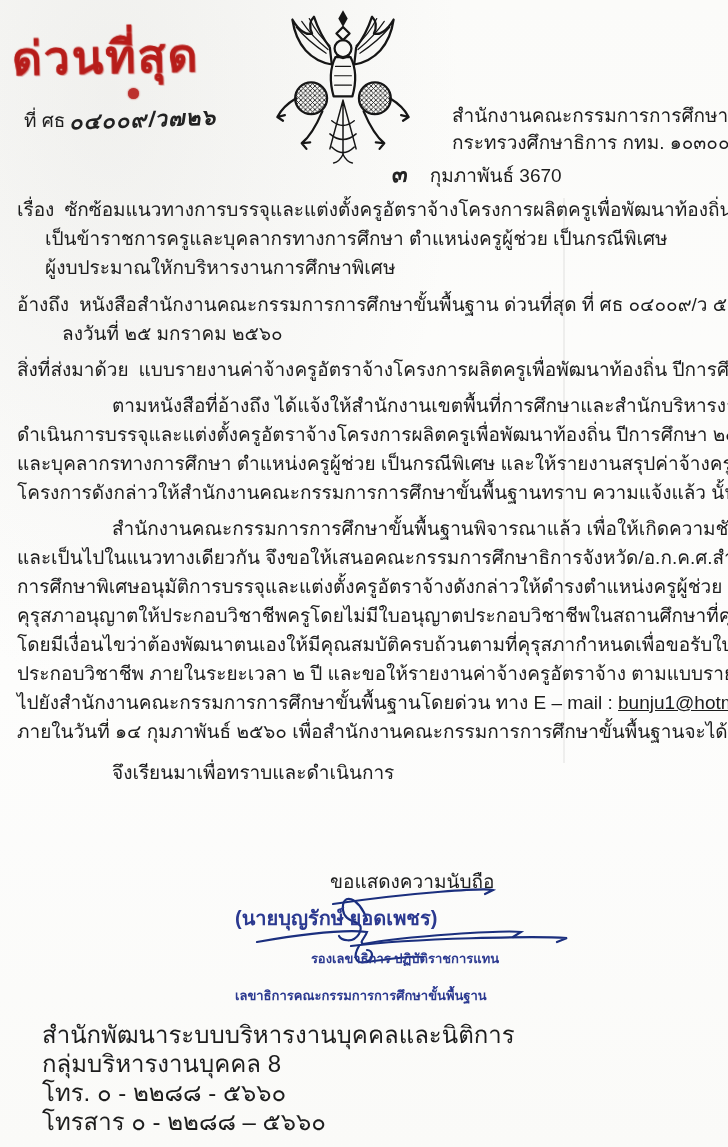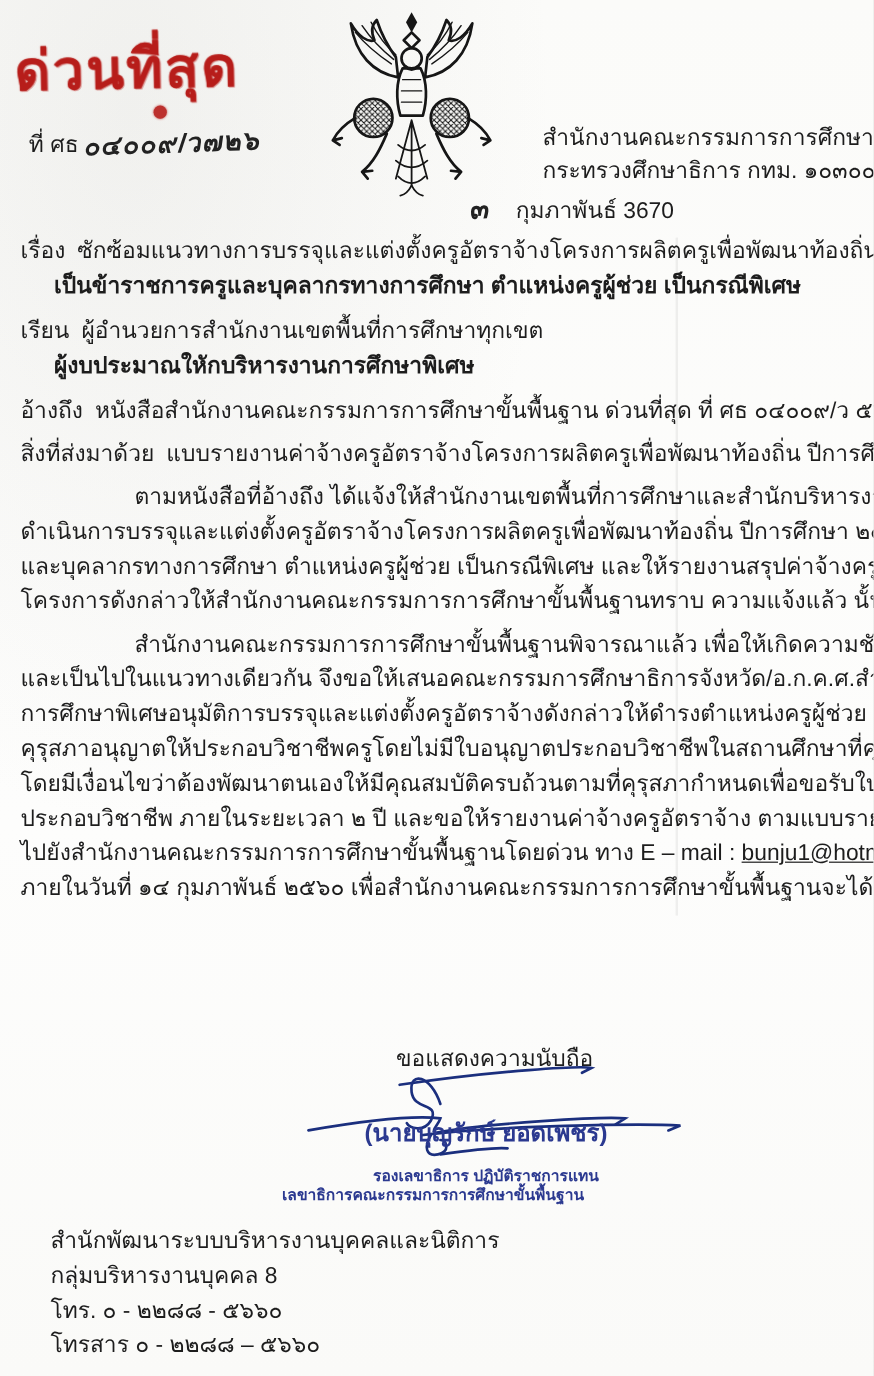--- a/index.html
+++ b/index.html
@@ -31,41 +31,41 @@
     font-weight:600;letter-spacing:1px;margin-left:6px;color:#222;}
   .garuda{position:absolute;left:268px;top:6px;}
   .orgblock{position:absolute;left:452px;top:102px;font-size:19px;line-height:27px;white-space:nowrap;}
   .dateline{position:absolute;left:392px;top:156px;font-size:19px;white-space:nowrap;}
   .dateline .hand-day{display:inline-block;font-size:23px;font-weight:600;
     transform:skewX(-8deg) rotate(-4deg);margin-right:22px;color:#222;}
   
   .letter{position:absolute;left:17px;top:195px;width:694px;font-size:19px;line-height:29px;}
   .line{white-space:nowrap;}
   .lbl{display:inline-block;margin-right:10px;}
-  .cont{padding-left:28px;font-weight:bold;}
+  .cont{padding-left:28px;}
   .cont-ref{padding-left:45px;}
   .block-to{margin-top:9px;}
   .block-ref{margin-top:8px;}
   .block-encl{margin-top:7px;}
   .para{margin-top:7px;}
   .indent{padding-left:95px;}
   .email{text-decoration:underline;color:#1d1d1d;}
   .bold{font-weight:400;}
   .closing{margin-top:12px;padding-left:95px;}
   
   .salutation{position:absolute;left:330px;top:866px;font-size:19px;white-space:nowrap;text-align:center;}
   .sig-svg{position:absolute;left:255px;top:880px;}
-  .sig-name{position:absolute;left:235px;top:928px;width:340px;text-align:center;
+  .sig-name{position:absolute;left:235px;top:902px;width:340px;
     font-size:20px;font-weight:700;color:#2b3990;white-space:nowrap;}
-  .sig-title1{position:absolute;left:235px;top:969px;width:340px;text-align:center;
+  .sig-title1{position:absolute;left:235px;top:948px;width:340px;text-align:center;
     font-size:13px;font-weight:700;color:#2b3990;white-space:nowrap;}
   .sig-title2{position:absolute;left:235px;top:985px;width:340px;
     font-size:13px;font-weight:700;color:#2b3990;white-space:nowrap;}
   
-  .footer{position:absolute;left:42px;top:1020px;font-size:19px;line-height:29px;}
+  .footer{position:absolute;left:42px;top:1020px;font-size:24px;line-height:29px;}
   .footer div{white-space:nowrap;}
 </style>
 </head>
 <body>
 
 <div class="page">
 
   <div class="stamp">ด่วนที่สุด</div>
   <div class="stamp-dot"></div>
 
@@ -122,28 +122,26 @@
 
   <div class="scan-line"></div>
 
   <div class="letter">
 
     <div class="line">
       <span class="lbl">เรื่อง</span><span>ซักซ้อมแนวทางการบรรจุและแต่งตั้งครูอัตราจ้างโครงการผลิตครูเพื่อพัฒนาท้องถิ่น ปีการศึกษา ๒๕๕๙</span>
     </div>
     <div class="line cont">เป็นข้าราชการครูและบุคลากรทางการศึกษา ตำแหน่งครูผู้ช่วย เป็นกรณีพิเศษ</div>
 
-    <div class="line block-to">
-      <span class="lbl">เรียน</span><span>ผู้อำนวยการสำนักงานเขตพื้นที่การศึกษาทุกเขต</span>
-    </div>
     <div class="line cont">ผู้งบประมาณใหักบริหารงานการศึกษาพิเศษ</div>
 
     <div class="line block-ref">
       <span class="lbl">อ้างถึง</span><span>หนังสือสำนักงานคณะกรรมการการศึกษาขั้นพื้นฐาน ด่วนที่สุด ที่ ศธ ๐๔๐๐๙/ว ๕๒๘</span>
     </div>
+    <div class="line cont-ref">ลงวันที่ ๒๕ มกราคม ๒๕๖๐</div>
 
     <div class="line block-encl">
       <span class="lbl">สิ่งที่ส่งมาด้วย</span><span>แบบรายงานค่าจ้างครูอัตราจ้างโครงการผลิตครูเพื่อพัฒนาท้องถิ่น ปีการศึกษา ๒๕๕๙</span>
     </div>
 
     <div class="para">
       <div class="line indent">ตามหนังสือที่อ้างถึง ได้แจ้งให้สำนักงานเขตพื้นที่การศึกษาและสำนักบริหารงานการศึกษาพิเศษ</div>
       <div class="line">ดำเนินการบรรจุและแต่งตั้งครูอัตราจ้างโครงการผลิตครูเพื่อพัฒนาท้องถิ่น ปีการศึกษา ๒๕๕๙ เป็นข้าราชการครู</div>
       <div class="line">และบุคลากรทางการศึกษา ตำแหน่งครูผู้ช่วย เป็นกรณีพิเศษ และให้รายงานสรุปค่าจ้างครูอัตราจ้าง</div>
       <div class="line">โครงการดังกล่าวให้สำนักงานคณะกรรมการการศึกษาขั้นพื้นฐานทราบ ความแจ้งแล้ว นั้น</div>
@@ -157,20 +155,21 @@
       <div class="line">โดยมีเงื่อนไขว่าต้องพัฒนาตนเองให้มีคุณสมบัติครบถ้วนตามที่คุรุสภากำหนดเพื่อขอรับใบอนุญาต</div>
       <div class="line">ประกอบวิชาชีพ ภายในระยะเวลา ๒ ปี และขอให้รายงานค่าจ้างครูอัตราจ้าง ตามแบบรายงานที่ส่งมาด้วย</div>
       <div class="line">
         <span>ไปยังสำนักงานคณะกรรมการการศึกษาขั้นพื้นฐานโดยด่วน ทาง E – mail : </span><span class="email">bunju1@hotmail.com</span>
       </div>
       <div class="line">
         <span class="bold">ภายในวันที่ ๑๔ กุมภาพันธ์ ๒๕๖๐</span><span> เพื่อสำนักงานคณะกรรมการการศึกษาขั้นพื้นฐานจะได้จัดสรร</span>
       </div>
     </div>
 
+    <div class="line closing">จึงเรียนมาเพื่อทราบและดำเนินการ</div>
   </div>
 
   <div class="salutation">ขอแสดงความนับถือ</div>
 
   <div class="sig-svg">
     <svg width="330" height="100" viewBox="0 0 330 100" fill="none" stroke="#1b2f7e" stroke-width="2.2" stroke-linecap="round">
       <path d="M78 24 C160 12 230 8 238 10 l-8 4"></path>
       <path d="M112 40 C104 16 86 12 88 30 C90 46 112 38 104 54 C98 64 86 60 84 56"></path>
       <path d="M2 62 C60 52 96 50 112 52 C110 58 104 62 108 64 C150 56 250 50 266 52 l-8 5"></path>
       <path d="M96 66 C160 58 280 56 312 58 l-10 4"></path>

